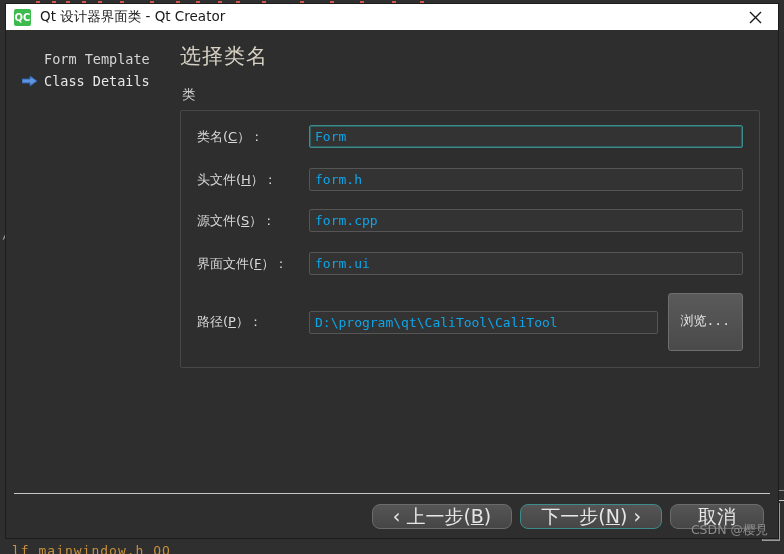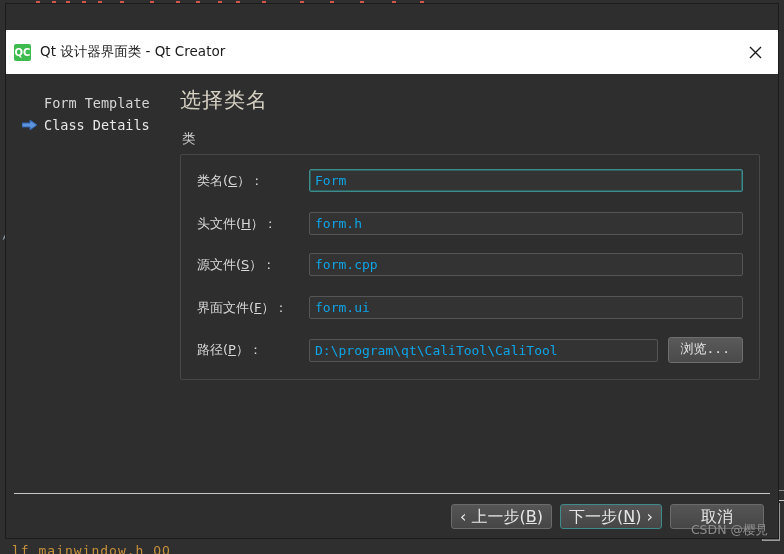--- a/index.html
+++ b/index.html
@@ -85,27 +85,26 @@
     left: 6px; top: 4px;
     width: 772px; height: 534px;
     background: #2e2e2e;
     display: flex;
     flex-direction: column;
     box-shadow: 0 0 0 1px #1c1c1c;
   }
 
   
   #titlebar {
-    height: 44px;
+    height: 26px;
     background: #ffffff;
     display: flex;
     align-items: center;
     flex: 0 0 auto;
     padding: 0 0 0 8px;
-    margin-top: 26px;
   }
   #app-icon {
     width: 17px; height: 17px;
     background: #3dbb4e;
     border-radius: 2px;
     color: #ffffff;
     font-size: 10px;
     font-weight: bold;
     line-height: 17px;
     text-align: center;
@@ -224,21 +223,21 @@
   }
   .field-input.focused {
     border-color: #3f8a8a;
     box-shadow: 0 0 0 1px #2c5f5f inset;
   }
   .browse-button {
     flex: 0 0 auto;
     margin-left: 10px;
     height: 24px;
     line-height: 22px;
-    padding: 0 12px;
+    padding: 16px 12px;
     background: linear-gradient(#5a5a5a, #4a4a4a);
     border: 1px solid #6e6e6e;
     border-radius: 3px;
     color: #e2e2e2;
     font-size: 13px;
     font-family: "DejaVu Sans Mono", monospace;
     white-space: nowrap;
   }
 
   
@@ -255,26 +254,26 @@
     align-items: center;
     justify-content: flex-end;
     padding: 0 14px 0 0;
     position: relative;
   }
   .nav-button {
     height: 25px;
     line-height: 23px;
     min-width: 94px;
     margin-left: 8px;
-    padding: 0 8px;
+    padding: 0 20px;
     background: linear-gradient(#555555, #464646);
     border: 1px solid #6b6b6b;
-    border-radius: 3px;
+    border-radius: 8px;
     color: #e6e6e6;
-    font-size: 16px;
+    font-size: 19px;
     text-align: center;
     white-space: nowrap;
     box-sizing: border-box;
   }
   .nav-button.default {
     border-color: #3f8a8a;
   }
   .nav-button .mn { text-decoration: underline; }
   #watermark {
     position: absolute;

